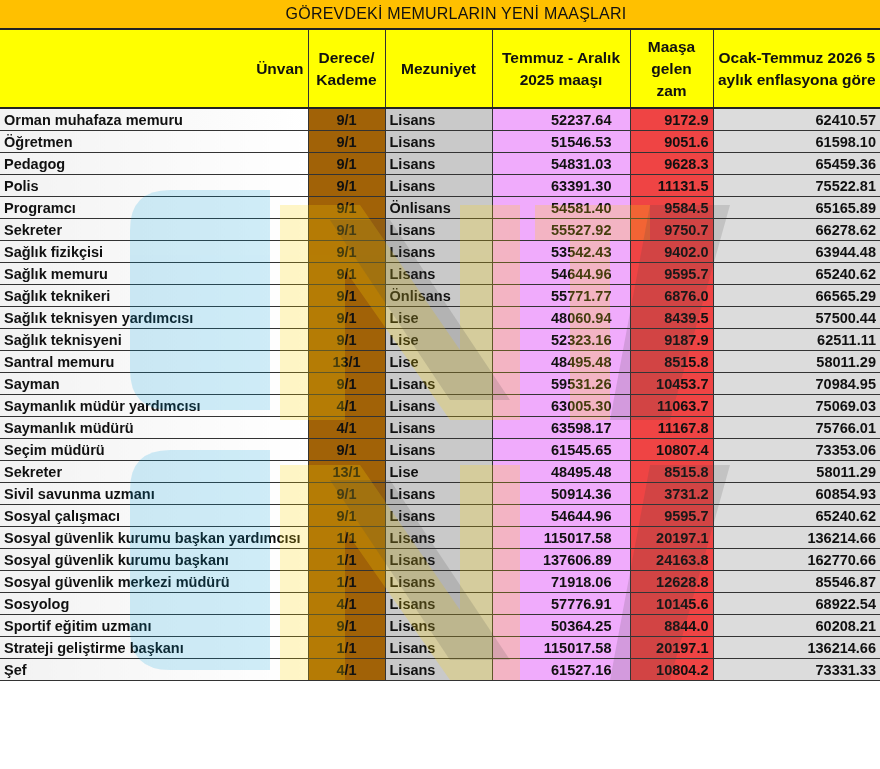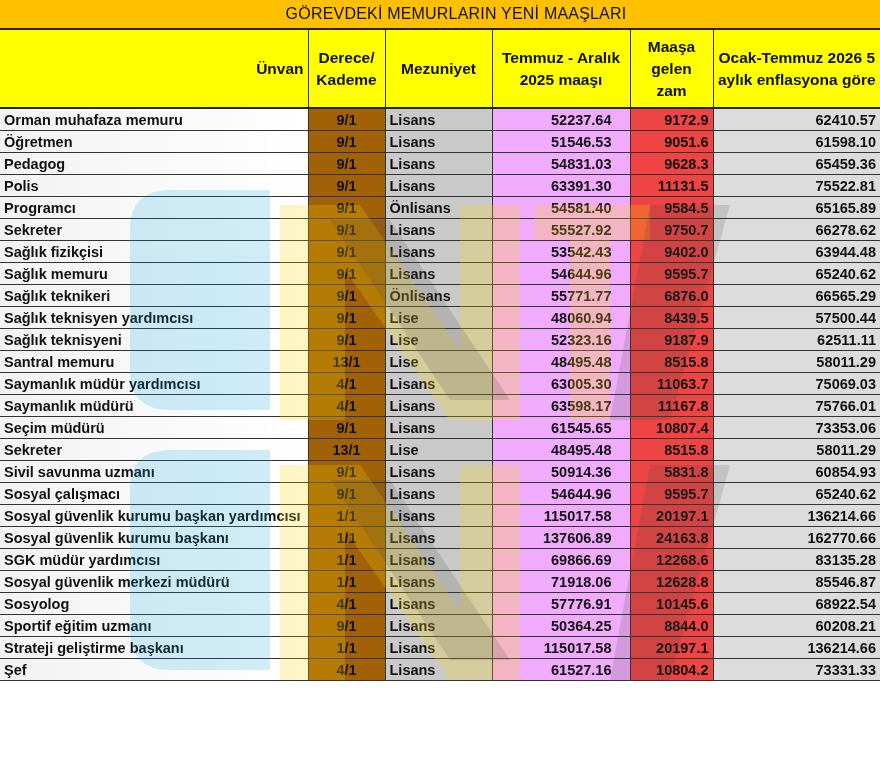--- a/index.html
+++ b/index.html
@@ -148,20 +148,28 @@
         </tr>
         <tr>
           <td class="name">Santral memuru</td>
           <td class="grade">13/1</td>
           <td class="edu">Lise</td>
           <td class="salary">48495.48</td>
           <td class="raise">8515.8</td>
           <td class="infl">58011.29</td>
         </tr>
         <tr>
+          <td class="name">Sayman</td>
+          <td class="grade">9/1</td>
+          <td class="edu">Lisans</td>
+          <td class="salary">59531.26</td>
+          <td class="raise">10453.7</td>
+          <td class="infl">70984.95</td>
+        </tr>
+        <tr>
           <td class="name">Saymanlık müdür yardımcısı</td>
           <td class="grade">4/1</td>
           <td class="edu">Lisans</td>
           <td class="salary">63005.30</td>
           <td class="raise">11063.7</td>
           <td class="infl">75069.03</td>
         </tr>
         <tr>
           <td class="name">Saymanlık müdürü</td>
           <td class="grade">4/1</td>
@@ -184,21 +192,21 @@
           <td class="edu">Lise</td>
           <td class="salary">48495.48</td>
           <td class="raise">8515.8</td>
           <td class="infl">58011.29</td>
         </tr>
         <tr>
           <td class="name">Sivil savunma uzmanı</td>
           <td class="grade">9/1</td>
           <td class="edu">Lisans</td>
           <td class="salary">50914.36</td>
-          <td class="raise">5831.8</td>
+          <td class="raise">3731.2</td>
           <td class="infl">60854.93</td>
         </tr>
         <tr>
           <td class="name">Sosyal çalışmacı</td>
           <td class="grade">9/1</td>
           <td class="edu">Lisans</td>
           <td class="salary">54644.96</td>
           <td class="raise">9595.7</td>
           <td class="infl">65240.62</td>
         </tr>
@@ -210,28 +218,20 @@
           <td class="raise">20197.1</td>
           <td class="infl">136214.66</td>
         </tr>
         <tr>
           <td class="name">Sosyal güvenlik kurumu başkanı</td>
           <td class="grade">1/1</td>
           <td class="edu">Lisans</td>
           <td class="salary">137606.89</td>
           <td class="raise">24163.8</td>
           <td class="infl">162770.66</td>
-        </tr>
-        <tr>
-          <td class="name">SGK müdür yardımcısı</td>
-          <td class="grade">1/1</td>
-          <td class="edu">Lisans</td>
-          <td class="salary">69866.69</td>
-          <td class="raise">12268.6</td>
-          <td class="infl">83135.28</td>
         </tr>
         <tr>
           <td class="name">Sosyal güvenlik merkezi müdürü</td>
           <td class="grade">1/1</td>
           <td class="edu">Lisans</td>
           <td class="salary">71918.06</td>
           <td class="raise">12628.8</td>
           <td class="infl">85546.87</td>
         </tr>
         <tr>

